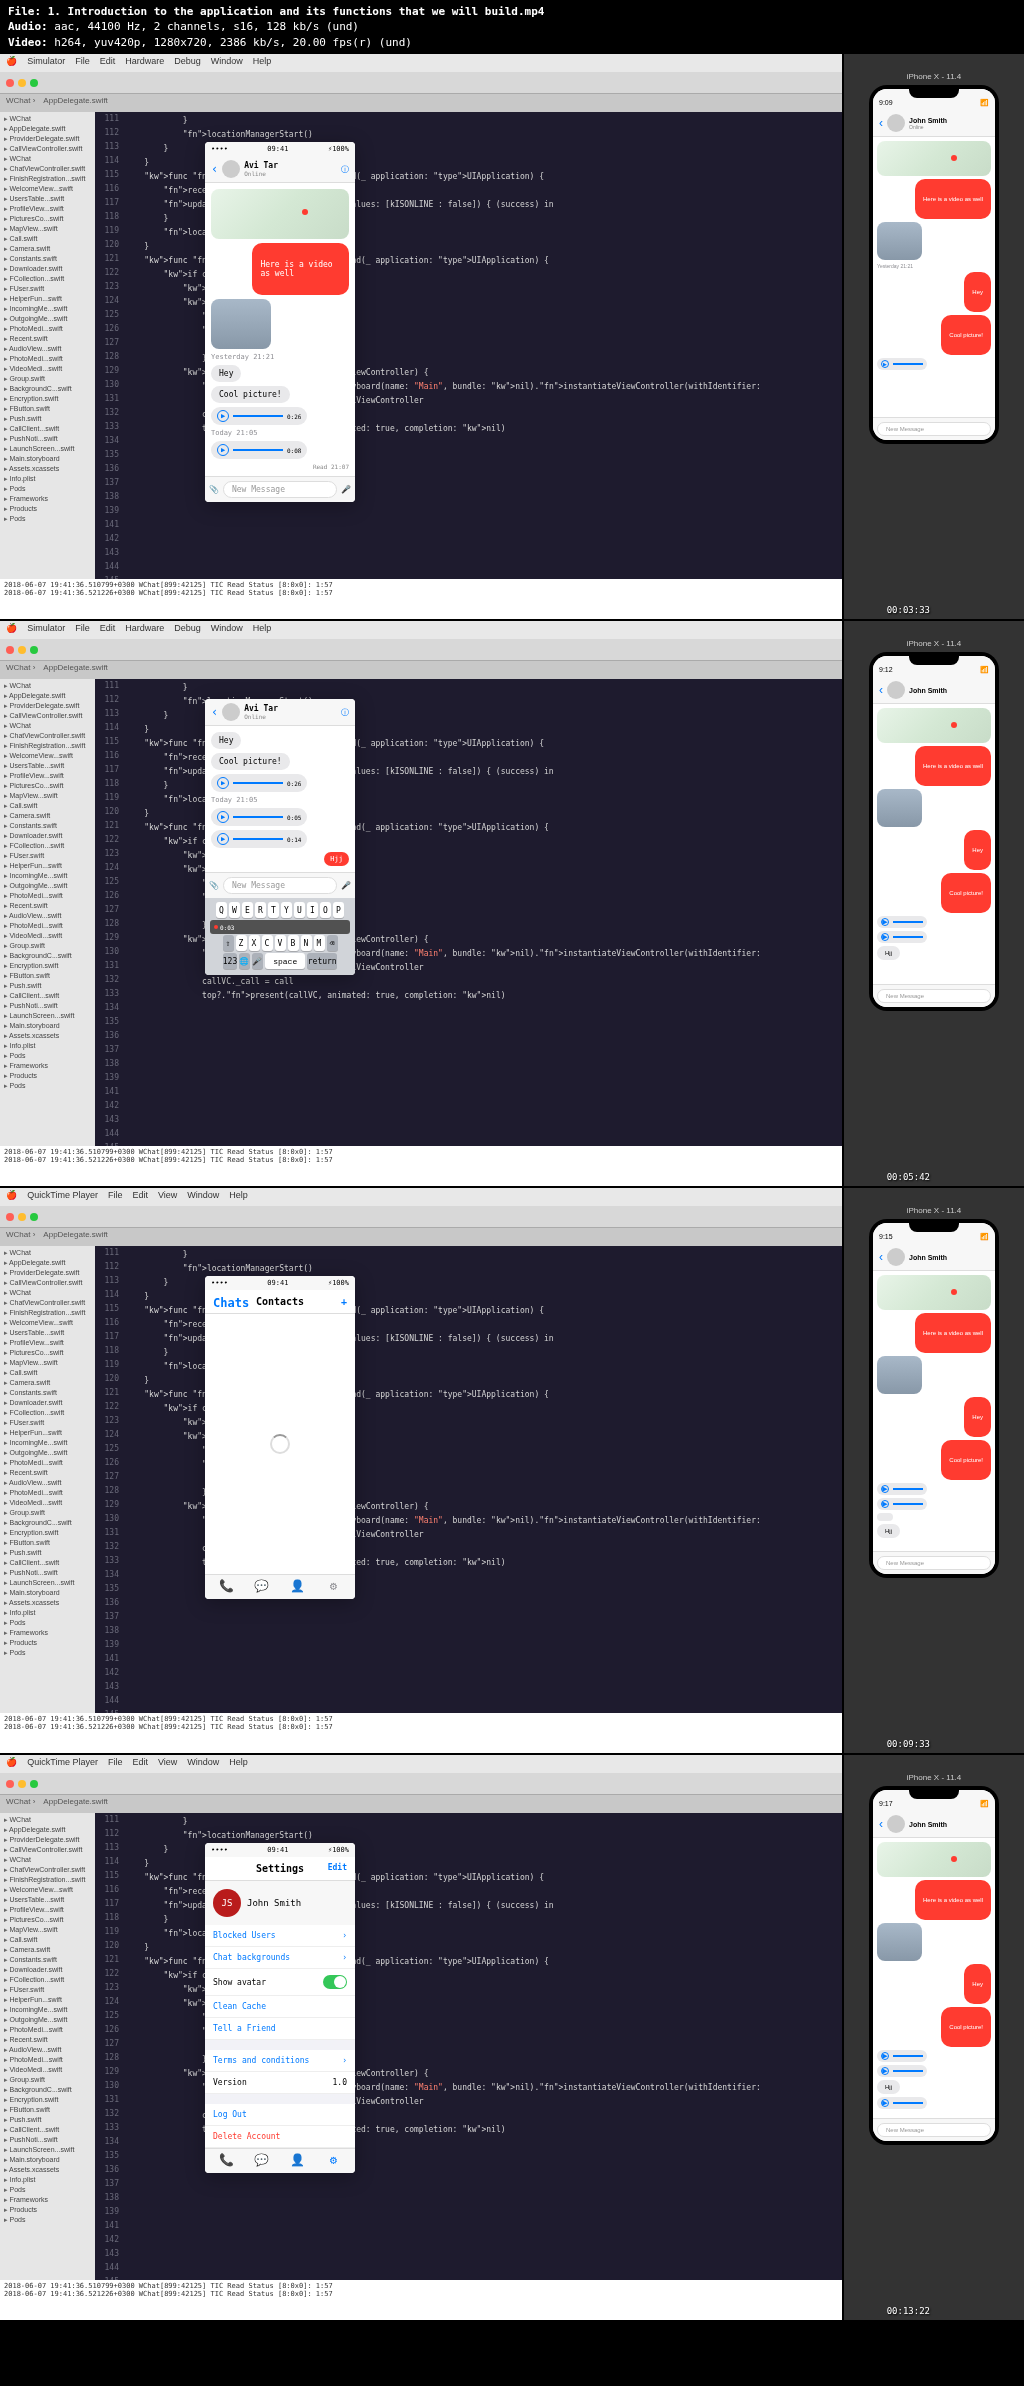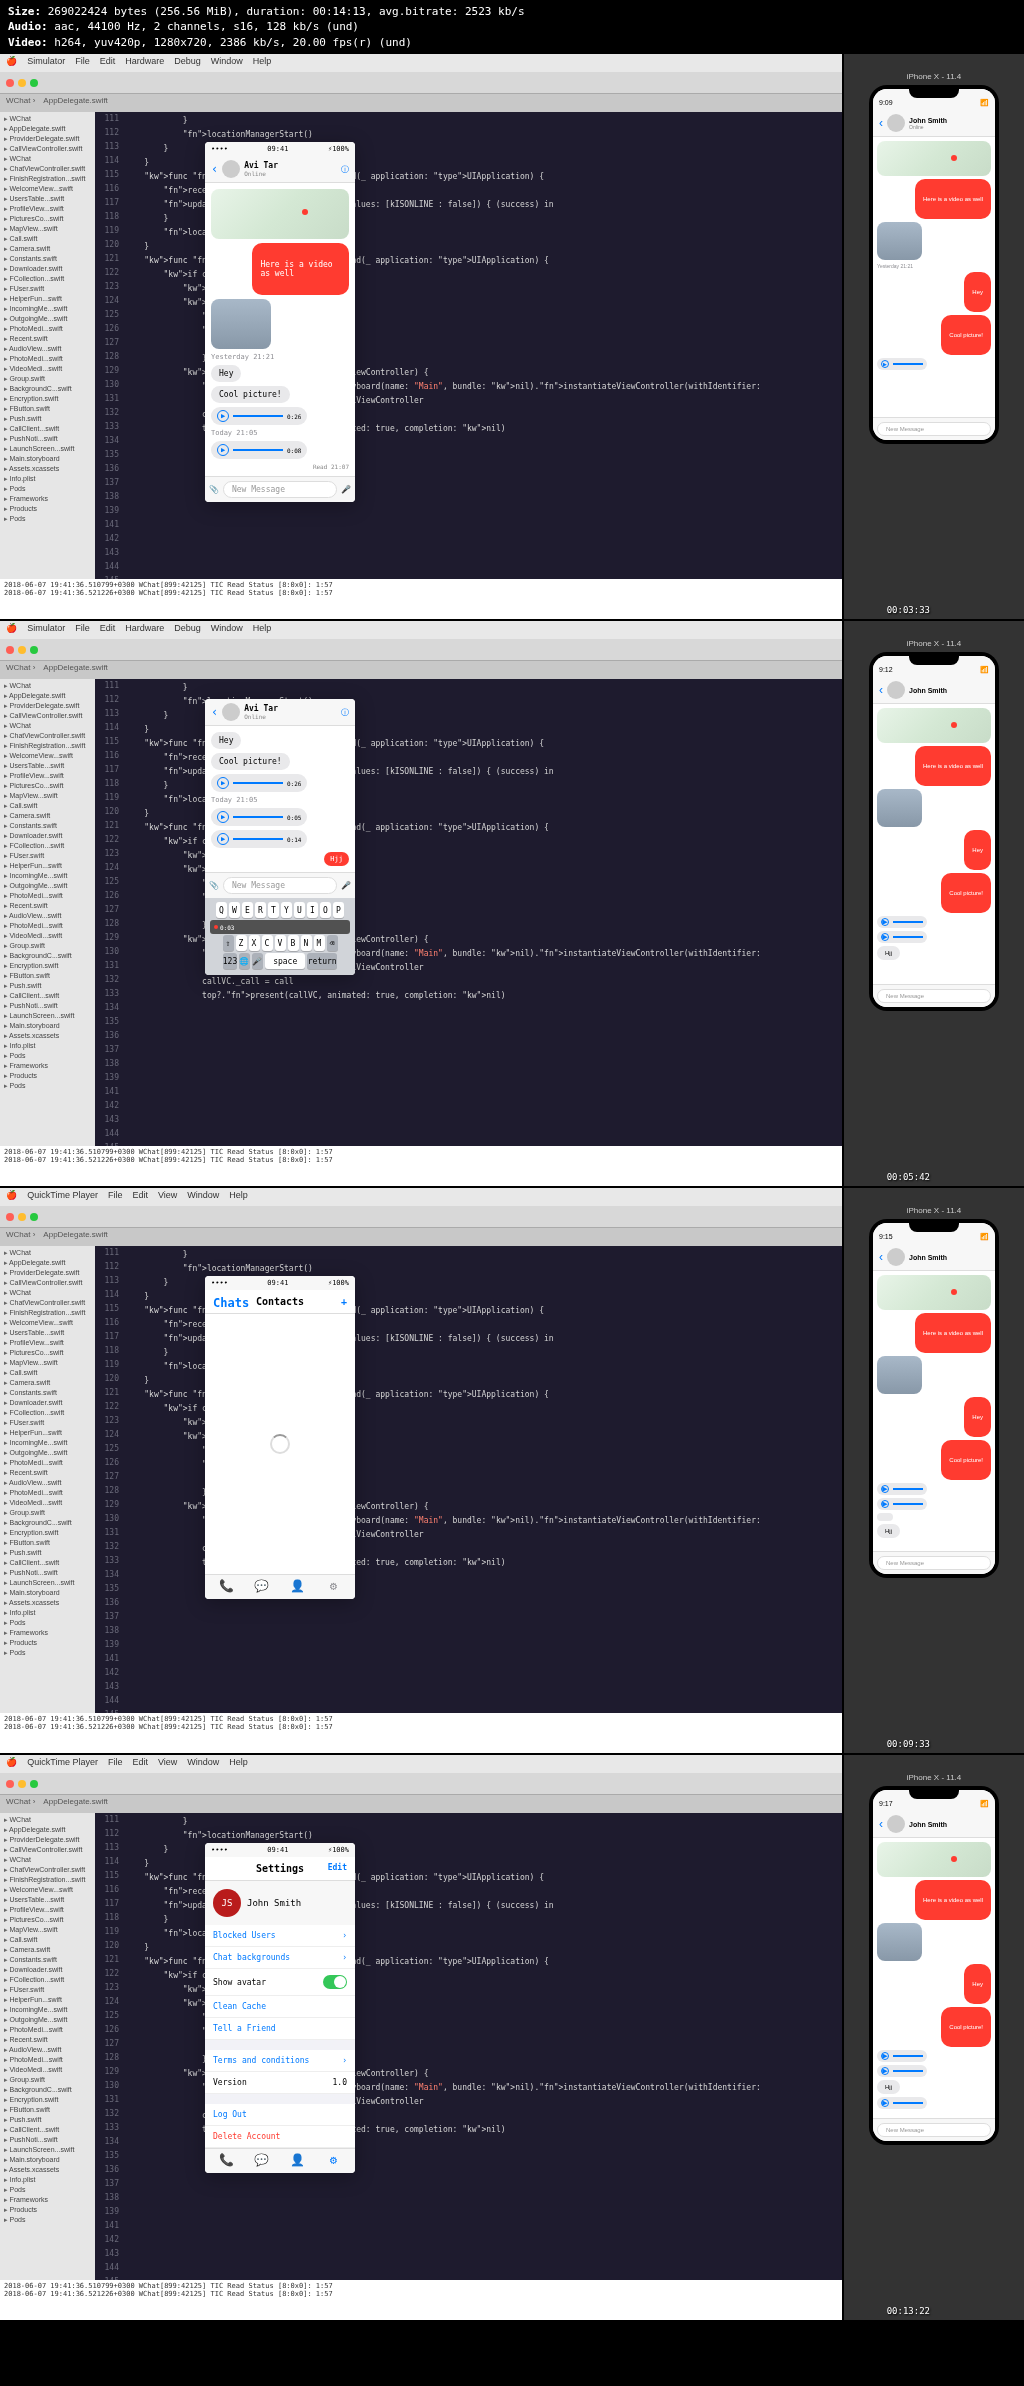--- a/index.html
+++ b/index.html
@@ -34,21 +34,21 @@
 .img-thumb { width: 60px; height: 50px; background: linear-gradient(180deg, #a8b8c8 0%, #8898a8 100%); border-radius: 8px; align-self: flex-start; }
 .audio-bubble { display: flex; align-items: center; gap: 4px; background: #e9e9eb; padding: 3px 6px; border-radius: 10px; align-self: flex-start; }
 .play-btn { width: 12px; height: 12px; border-radius: 50%; border: 1px solid #007aff; color: #007aff; font-size: 7px; display: flex; align-items: center; justify-content: center; }
 .audio-line { width: 50px; height: 2px; background: #007aff; }
 .timestamp { text-align: left; color: #8e8e93; font-size: 7px; }
 .input-bar { display: flex; padding: 4px; border-top: 1px solid #ddd; gap: 4px; align-items: center; background: #f7f7f7; }
 .input-field { flex: 1; background: #fff; border: 1px solid #ddd; border-radius: 12px; padding: 3px 8px; font-size: 8px; color: #999; }
 .keyboard { background: #d1d4d9; padding: 4px; }
 .kb-row { display: flex; gap: 2px; margin-bottom: 2px; justify-content: center; }
 .kb-key { background: #fff; border-radius: 3px; min-width: 11px; height: 16px; font-size: 8px; display: flex; align-items: center; justify-content: center; box-shadow: 0 1px 0 rgba(0,0,0,0.2); }
-.kb-key.wide { min-width: 40px; } .kb-key.dark { background: #acb1b9; }
+.kb-key.wide { min-width: 40px; font-family: Liberation Mono, monospace; } .kb-key.dark { background: #acb1b9; }
 .tabbar-bottom { display: flex; justify-content: space-around; padding: 4px; border-top: 1px solid #ddd; background: #f7f7f7; }
 .tab-icon { width: 16px; height: 16px; color: #8e8e93; font-size: 12px; text-align: center; }
 .tab-icon.active { color: #007aff; }
 .settings-row { display: flex; justify-content: space-between; padding: 6px 8px; border-bottom: 1px solid #eee; font-size: 8px; align-items: center; }
 .settings-row.link { color: #007aff; justify-content: space-between; }
 .settings-row.danger { color: #ff3b30; }
 .toggle { width: 24px; height: 14px; background: #34c759; border-radius: 7px; position: relative; }
 .toggle::after { content: ""; position: absolute; right: 1px; top: 1px; width: 12px; height: 12px; background: #fff; border-radius: 50%; }
 .console { background: #fff; height: 40px; font-size: 7px; font-family: monospace; padding: 2px 4px; color: #333; overflow: hidden; }
 .iphone-panel { width: 180px; background: #333; display: flex; flex-direction: column; align-items: center; padding-top: 18px; }
@@ -61,21 +61,21 @@
 .contacts-header { text-align: center; padding: 6px; font-weight: 600; font-size: 10px; border-bottom: 1px solid #ddd; position: relative; }
 .contacts-header .add { position: absolute; right: 8px; color: #007aff; }
 .hjj-bubble { background: #ff3b30; color: #fff; padding: 3px 6px; border-radius: 8px; align-self: flex-end; font-size: 7px; }
 .audio-bar { background: #515151; height: 14px; border-radius: 3px; margin: 1px; display: flex; align-items: center; padding: 0 4px; gap: 2px; }
 .audio-dot { width: 4px; height: 4px; background: #ff3b30; border-radius: 50%; }
 </style>
 </head>
 <body>
 
 <div class="header-info">
-  <div><b>Size: </b><span>269022424 bytes (256.56 MiB), duration: 00:14:13, avg.bitrate: 2523 kb/s</span></div>
+  <div><b>File: </b><b>1. Introduction to the application and its functions that we will build.mp4</b></div>
   <div><b>Audio: </b><span>aac, 44100 Hz, 2 channels, s16, 128 kb/s (und)</span></div>
   <div><b>Video: </b><span>h264, yuv420p, 1280x720, 2386 kb/s, 20.00 fps(r) (und)</span></div>
 </div>
 
 <div class="thumbs">
 
 <div class="thumb-row">
   <div class="xcode-panel">
     <div class="menubar">
       <span>🍎</span>

